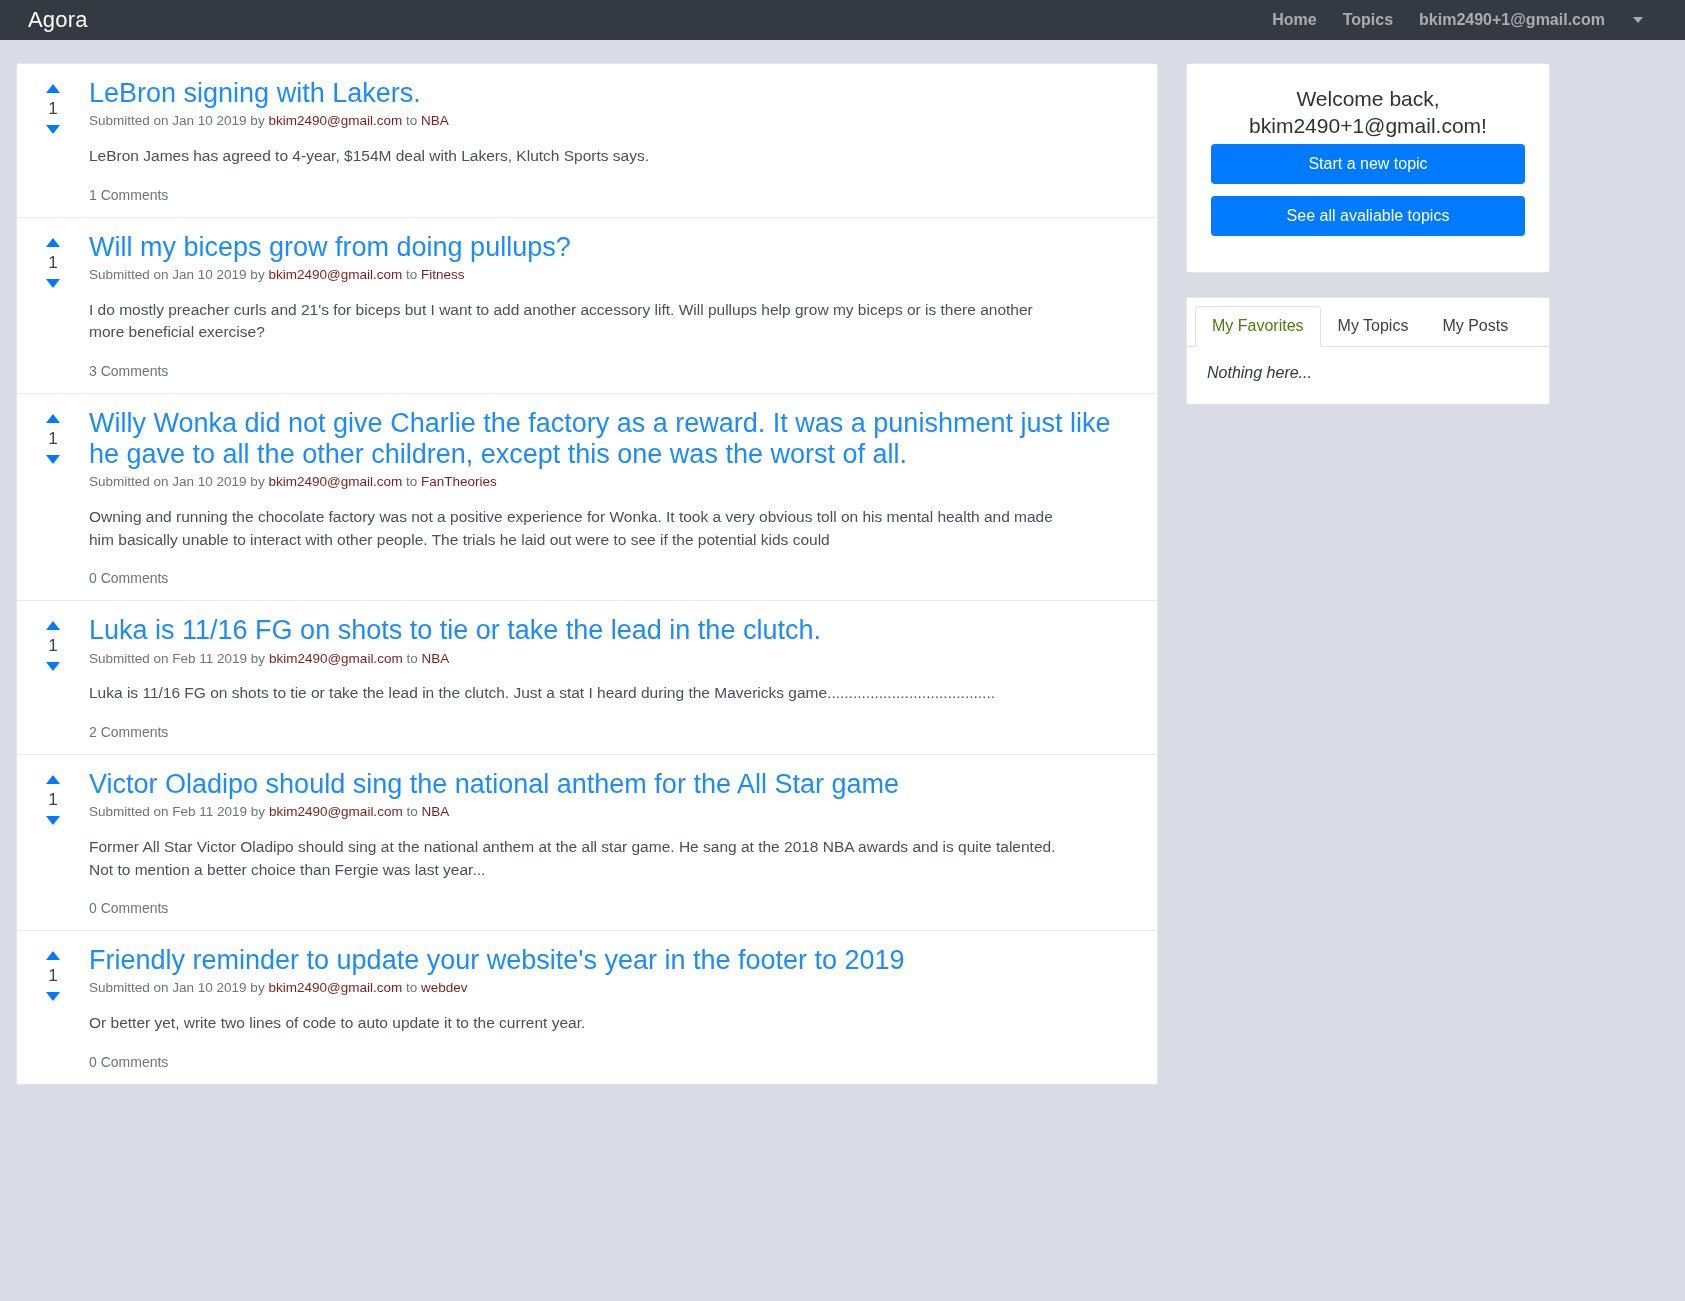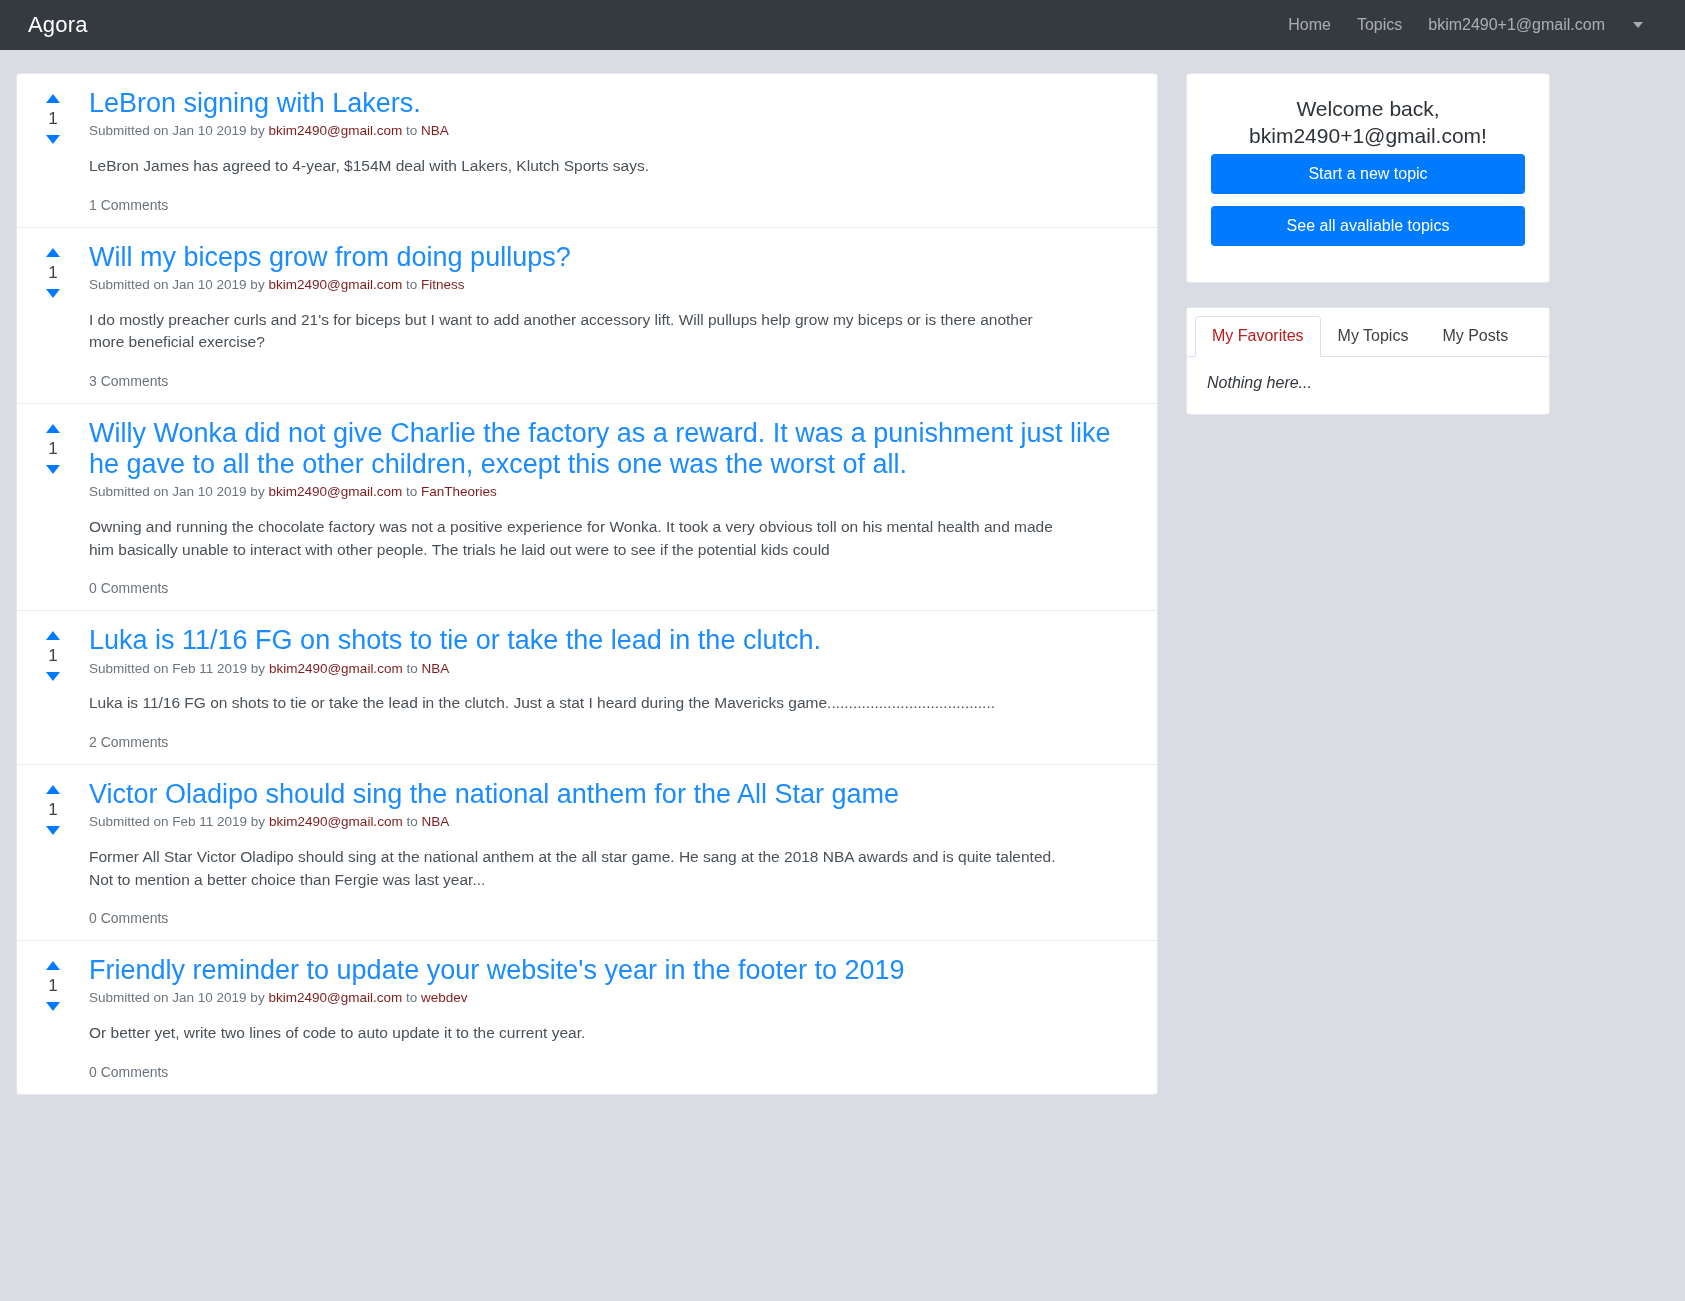--- a/index.html
+++ b/index.html
@@ -6,39 +6,40 @@
   html, body {
     margin: 0; padding: 0;
     width: 1685px; height: 1301px;
     background: #d9dde3;
     font-family: "Liberation Sans", sans-serif;
     -webkit-font-smoothing: antialiased;
   }
 
   
   .navbar {
-    height: 50px;
+    height: 40px;
     background: #343a40;
     display: flex;
     align-items: center;
     padding: 0 22px 0 28px;
     position: relative;
     z-index: 5;
   }
   .brand {
     color: #ffffff;
     font-size: 22px;
     letter-spacing: .2px;
   }
   .nav-right {
     margin-left: auto;
     display: flex;
     align-items: center;
     gap: 26px;
     padding-right: 20px;
+    font-weight: bold;
   }
   .nav-link {
     color: rgba(255,255,255,.58);
     font-size: 16px;
     text-decoration: none;
     cursor: pointer;
   }
   .nav-user {
     display: flex;
     align-items: center;
@@ -188,21 +189,21 @@
     font-size: 16px;
     padding: 10px 16px 11px 16px;
     color: #404040;
     cursor: pointer;
     border: 1px solid transparent;
     border-radius: 4px 4px 0 0;
     margin-bottom: -1px;
     white-space: nowrap;
   }
   .tab.active {
-    color: #b91c1c;
+    color: #4d7c0f;
     background: #ffffff;
     border-color: #dee2e6 #dee2e6 #ffffff;
   }
   .tab-body {
     padding: 17px 20px 22px 20px;
     font-size: 16px;
     color: #33383d;
     font-style: italic;
   }
 </style>

